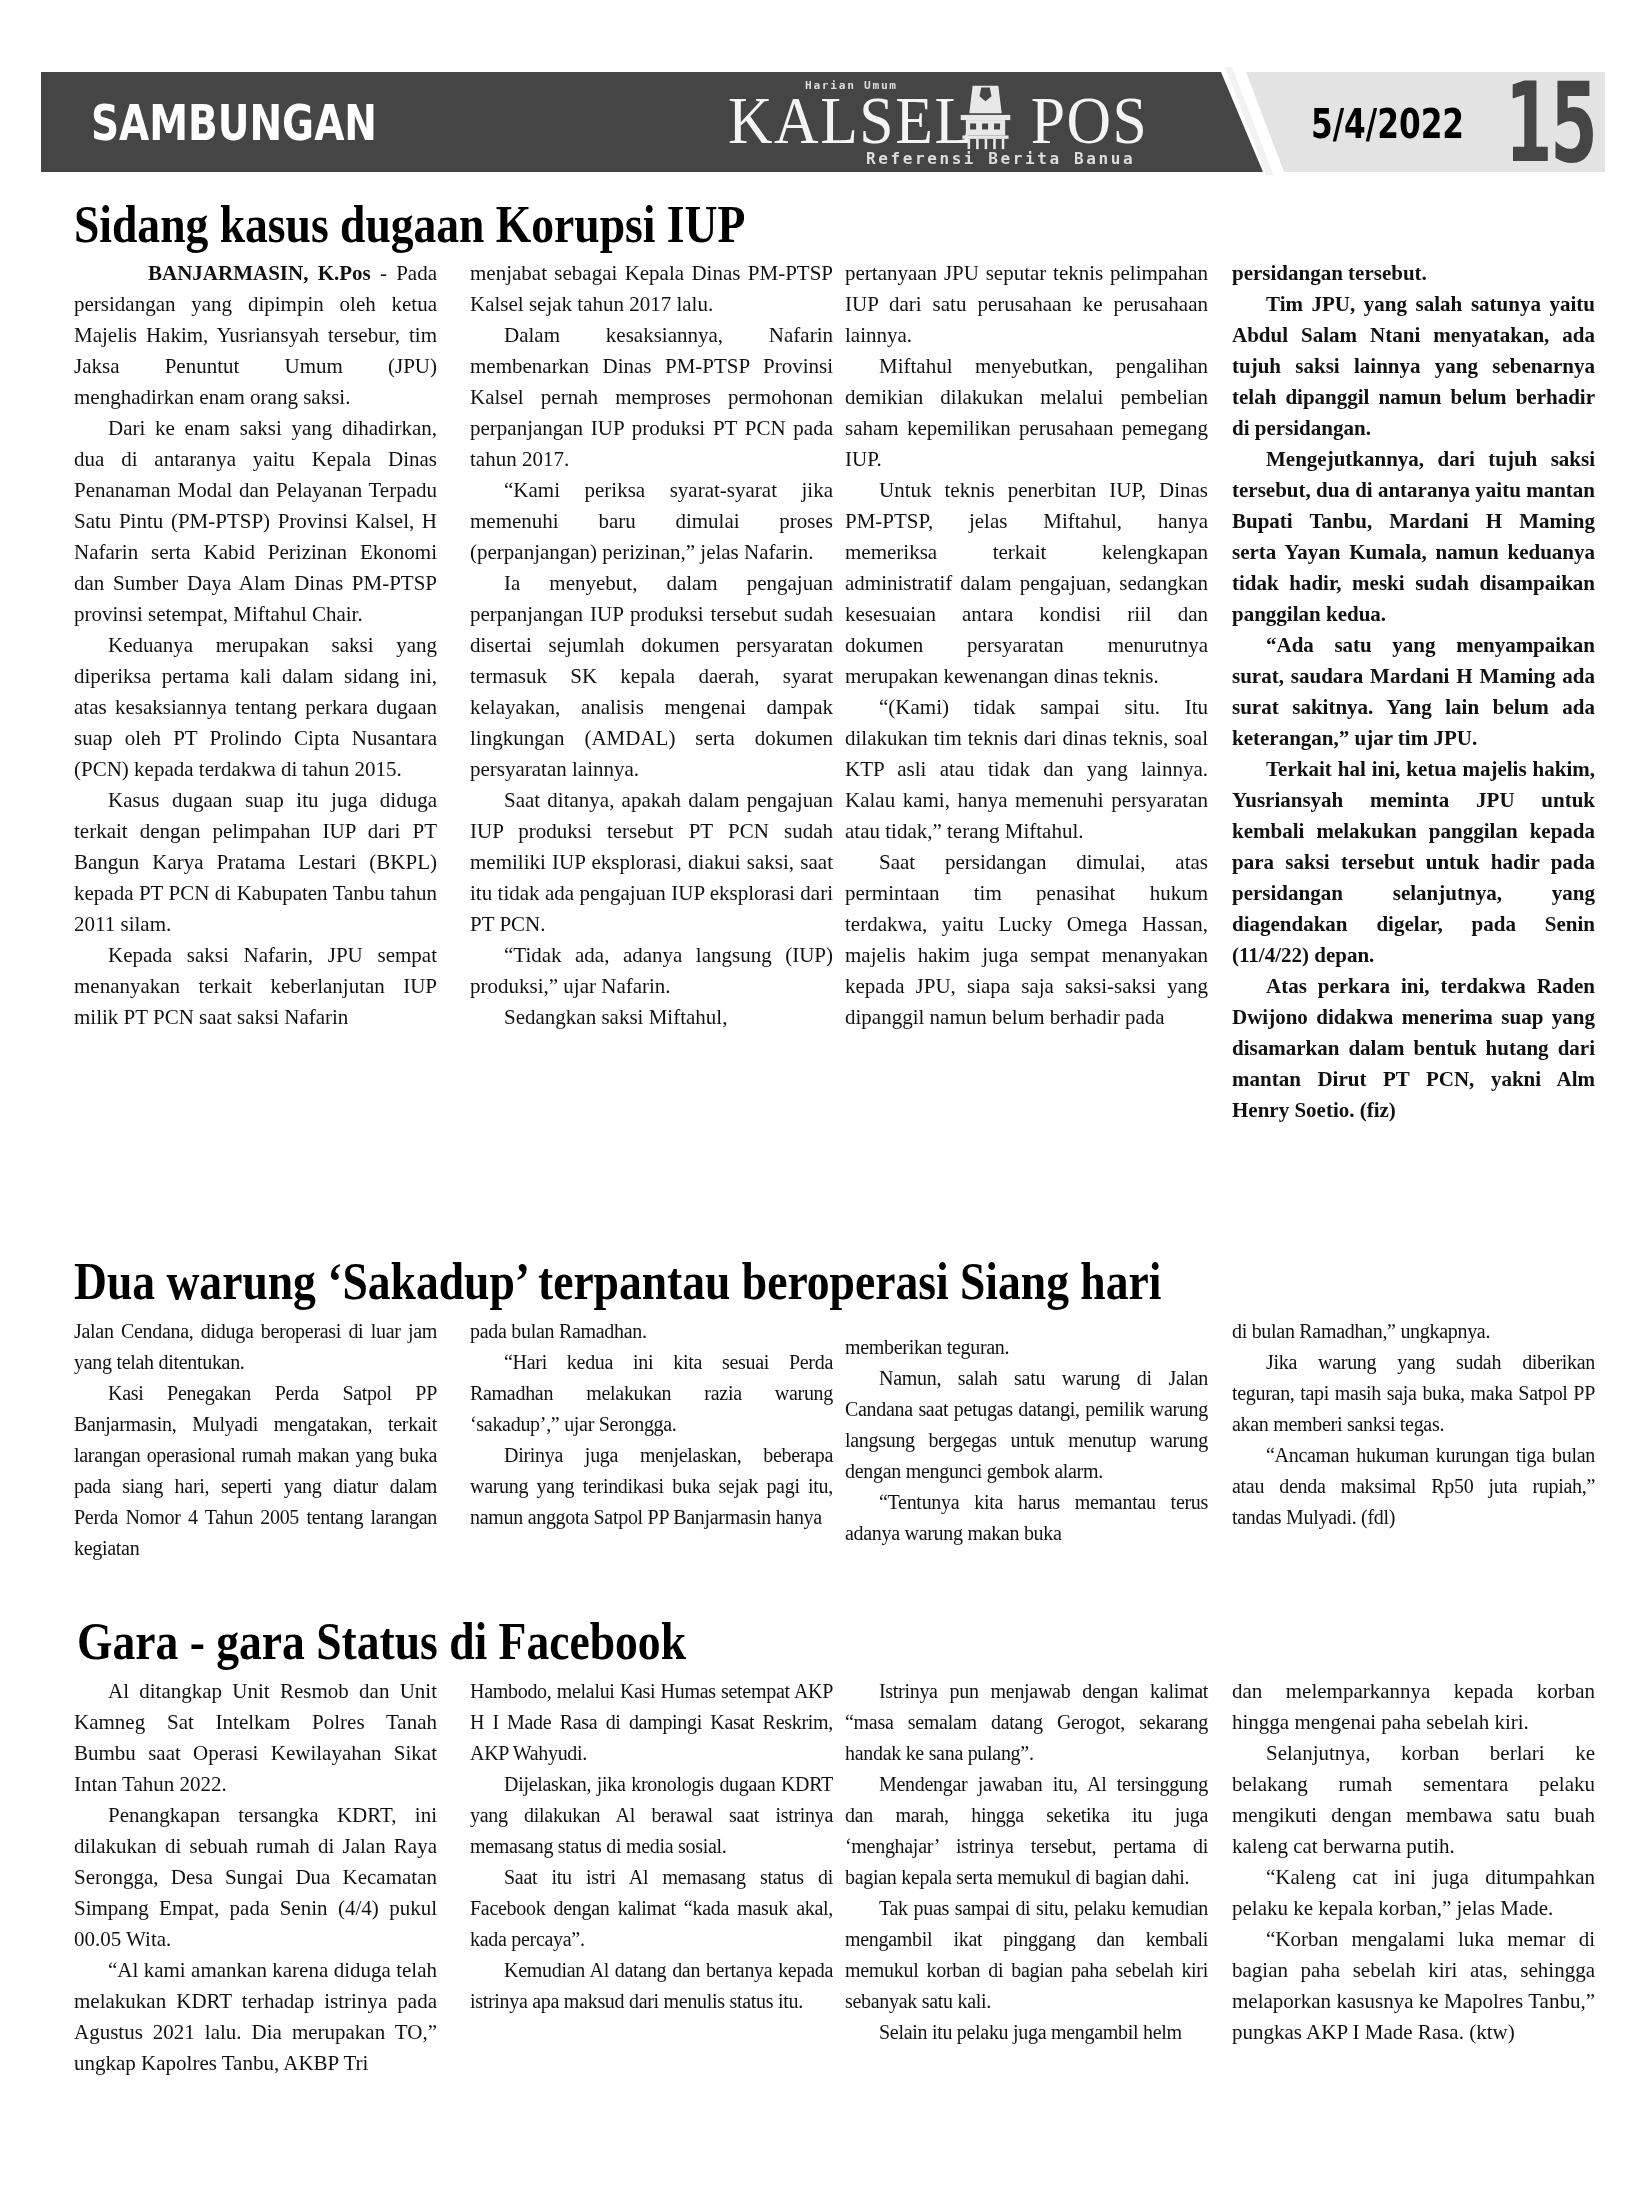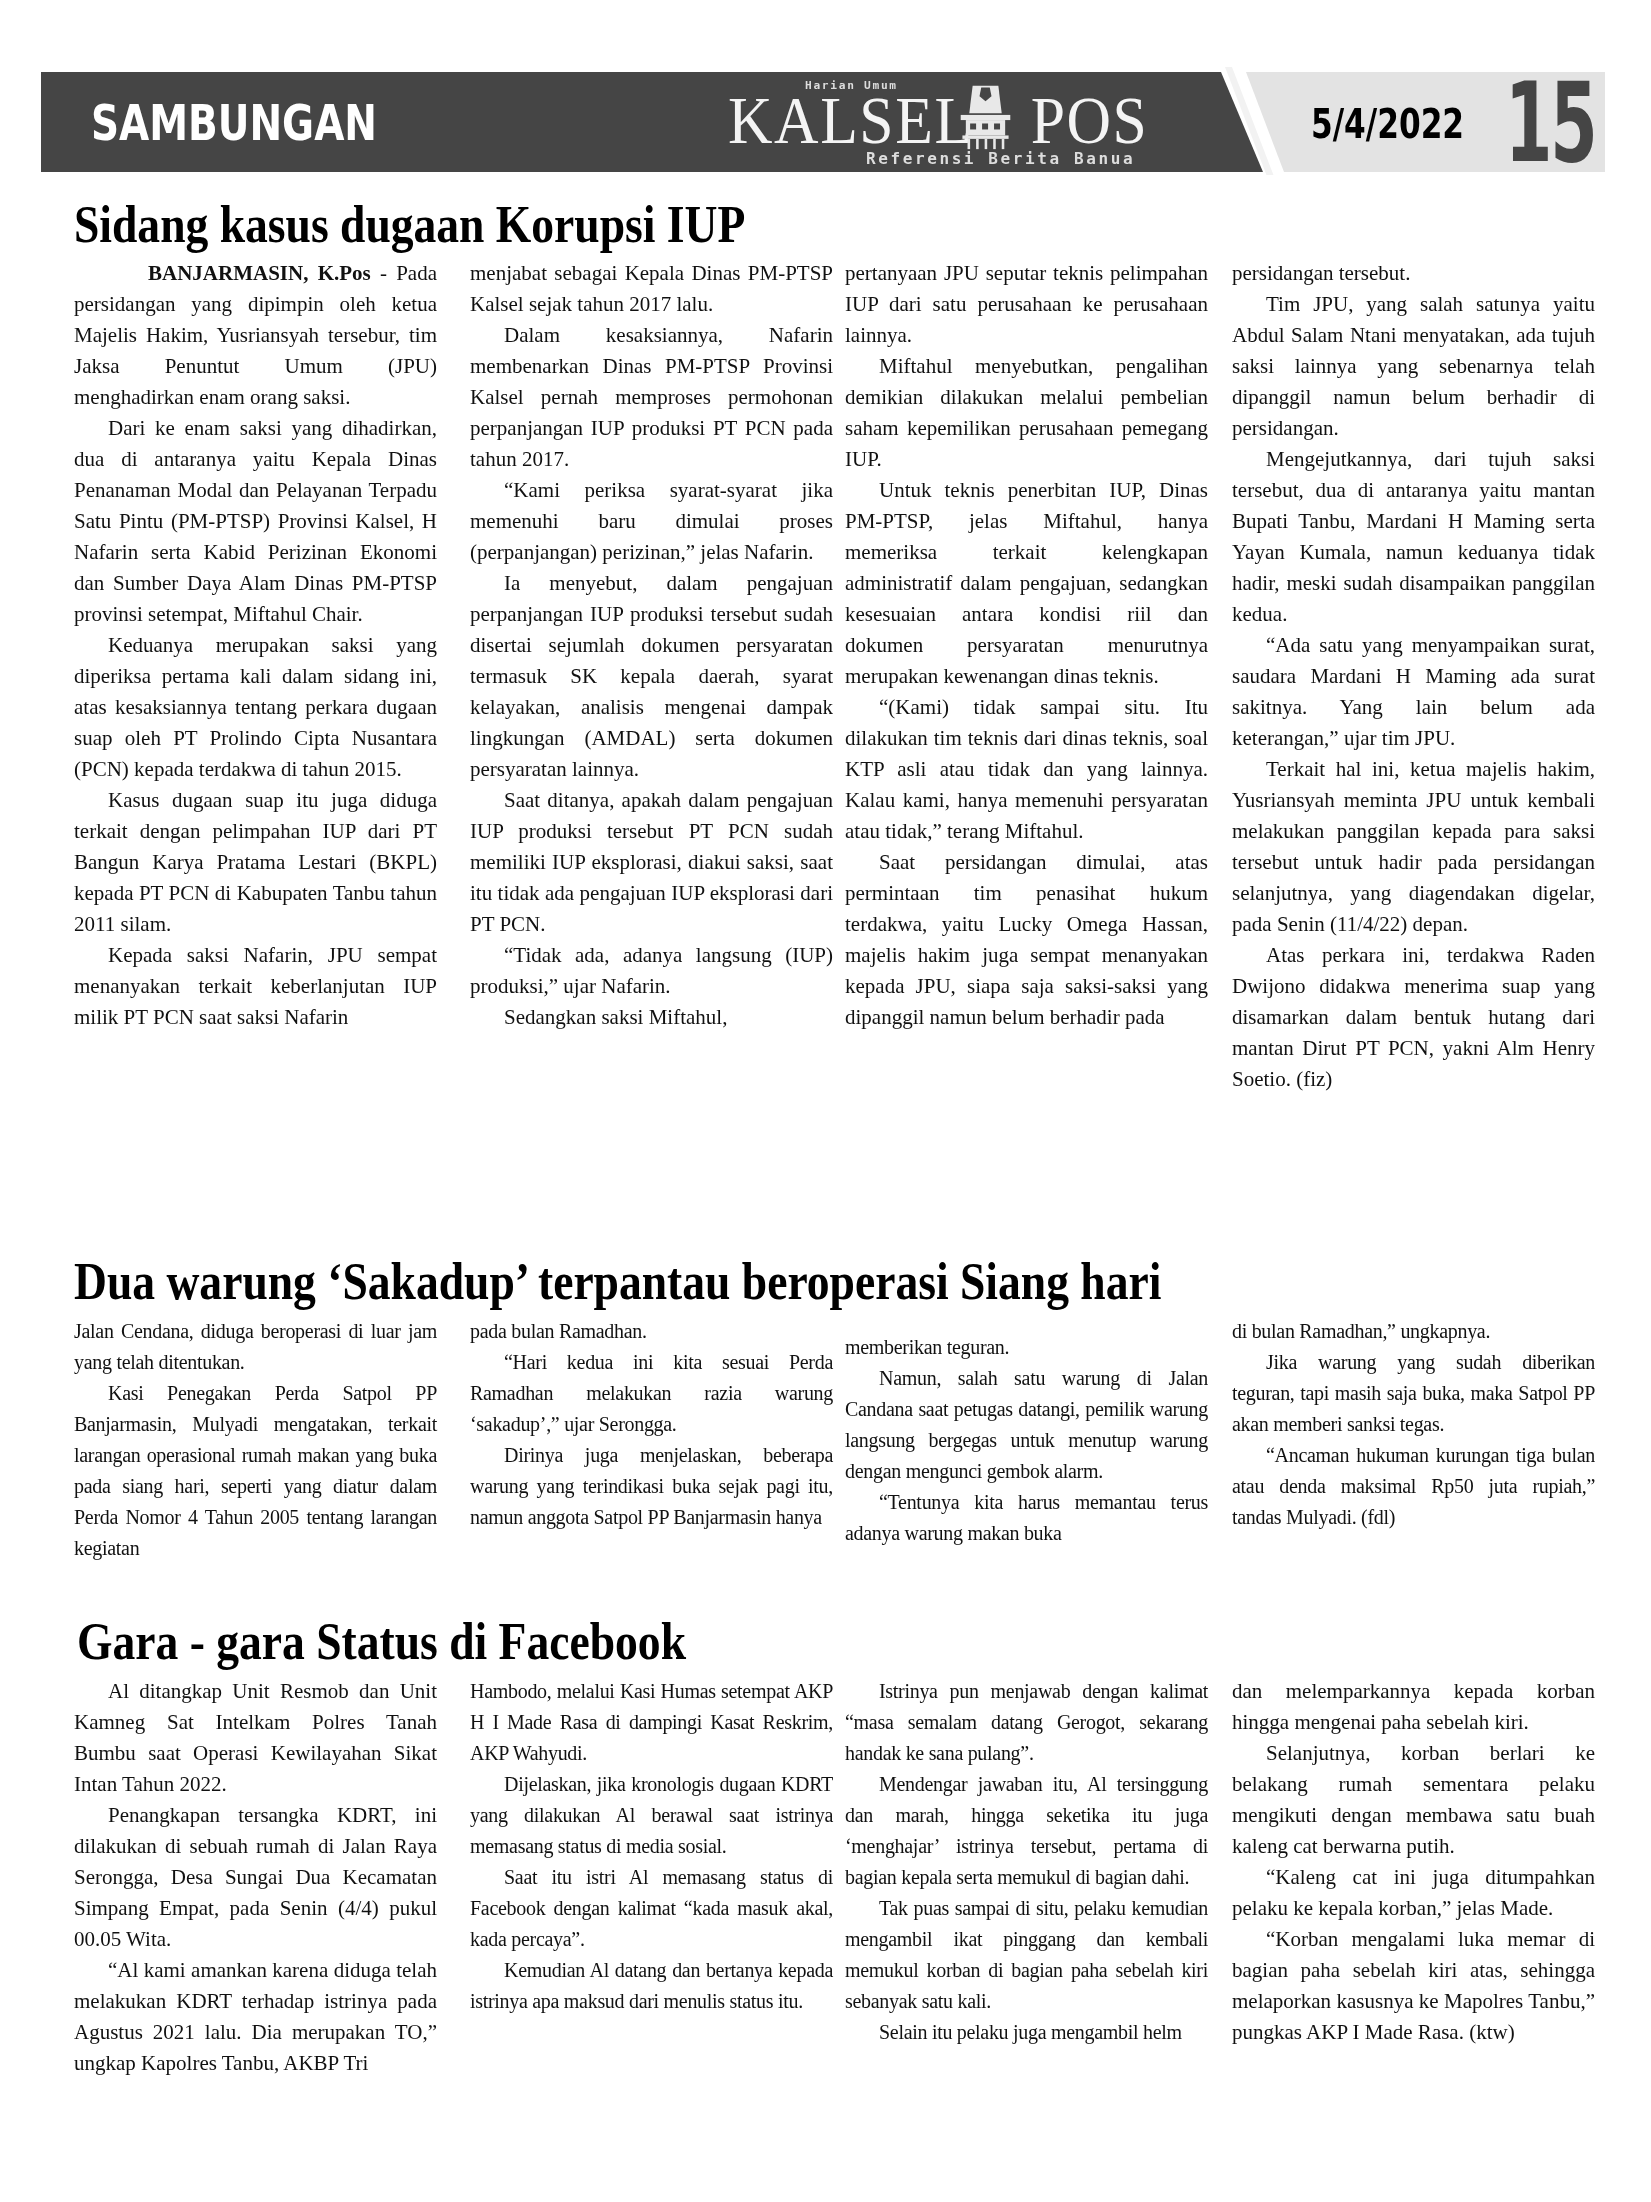--- a/index.html
+++ b/index.html
@@ -133,21 +133,21 @@
     <p>“Tidak ada, adanya langsung (IUP) produksi,” ujar Nafarin.</p>
     <p>Sedangkan saksi Miftahul,</p>
   </div>
   <div class="col c3" style="top:258px;">
     <p class="cont">pertanyaan JPU seputar teknis pelimpahan IUP dari satu perusahaan ke perusahaan lainnya.</p>
     <p>Miftahul menyebutkan, pengalihan demikian dilakukan melalui pembelian saham kepemilikan perusahaan pemegang IUP.</p>
     <p>Untuk teknis penerbitan IUP, Dinas PM-PTSP, jelas Miftahul, hanya memeriksa terkait kelengkapan administratif dalam pengajuan, sedangkan kesesuaian antara kondisi riil dan dokumen persyaratan menurutnya merupakan kewenangan dinas teknis.</p>
     <p>“(Kami) tidak sampai situ. Itu dilakukan tim teknis dari dinas teknis, soal KTP asli atau tidak dan yang lainnya. Kalau kami, hanya memenuhi persyaratan atau tidak,” terang Miftahul.</p>
     <p>Saat persidangan dimulai, atas permintaan tim penasihat hukum terdakwa, yaitu Lucky Omega Hassan, majelis hakim juga sempat menanyakan kepada JPU, siapa saja saksi-saksi yang dipanggil namun belum berhadir pada</p>
   </div>
-  <div class="col c4" style="top:258px;">
+  <div class="col c4" style="top:258px;font-weight:bold;">
     <p class="cont">persidangan tersebut.</p>
     <p>Tim JPU, yang salah satunya yaitu Abdul Salam Ntani menyatakan, ada tujuh saksi lainnya yang sebenarnya telah dipanggil namun belum berhadir di persidangan.</p>
     <p>Mengejutkannya, dari tujuh saksi tersebut, dua di antaranya yaitu mantan Bupati Tanbu, Mardani H Maming serta Yayan Kumala, namun keduanya tidak hadir, meski sudah disampaikan panggilan kedua.</p>
     <p>“Ada satu yang menyampaikan surat, saudara Mardani H Maming ada surat sakitnya. Yang lain belum ada keterangan,” ujar tim JPU.</p>
     <p>Terkait hal ini, ketua majelis hakim, Yusriansyah meminta JPU untuk kembali melakukan panggilan kepada para saksi tersebut untuk hadir pada persidangan selanjutnya, yang diagendakan digelar, pada Senin (11/4/22) depan.</p>
     <p>Atas perkara ini, terdakwa Raden Dwijono didakwa menerima suap yang disamarkan dalam bentuk hutang dari mantan Dirut PT PCN, yakni Alm Henry Soetio. (fiz)</p>
   </div>
 </article>
 
 <article>

